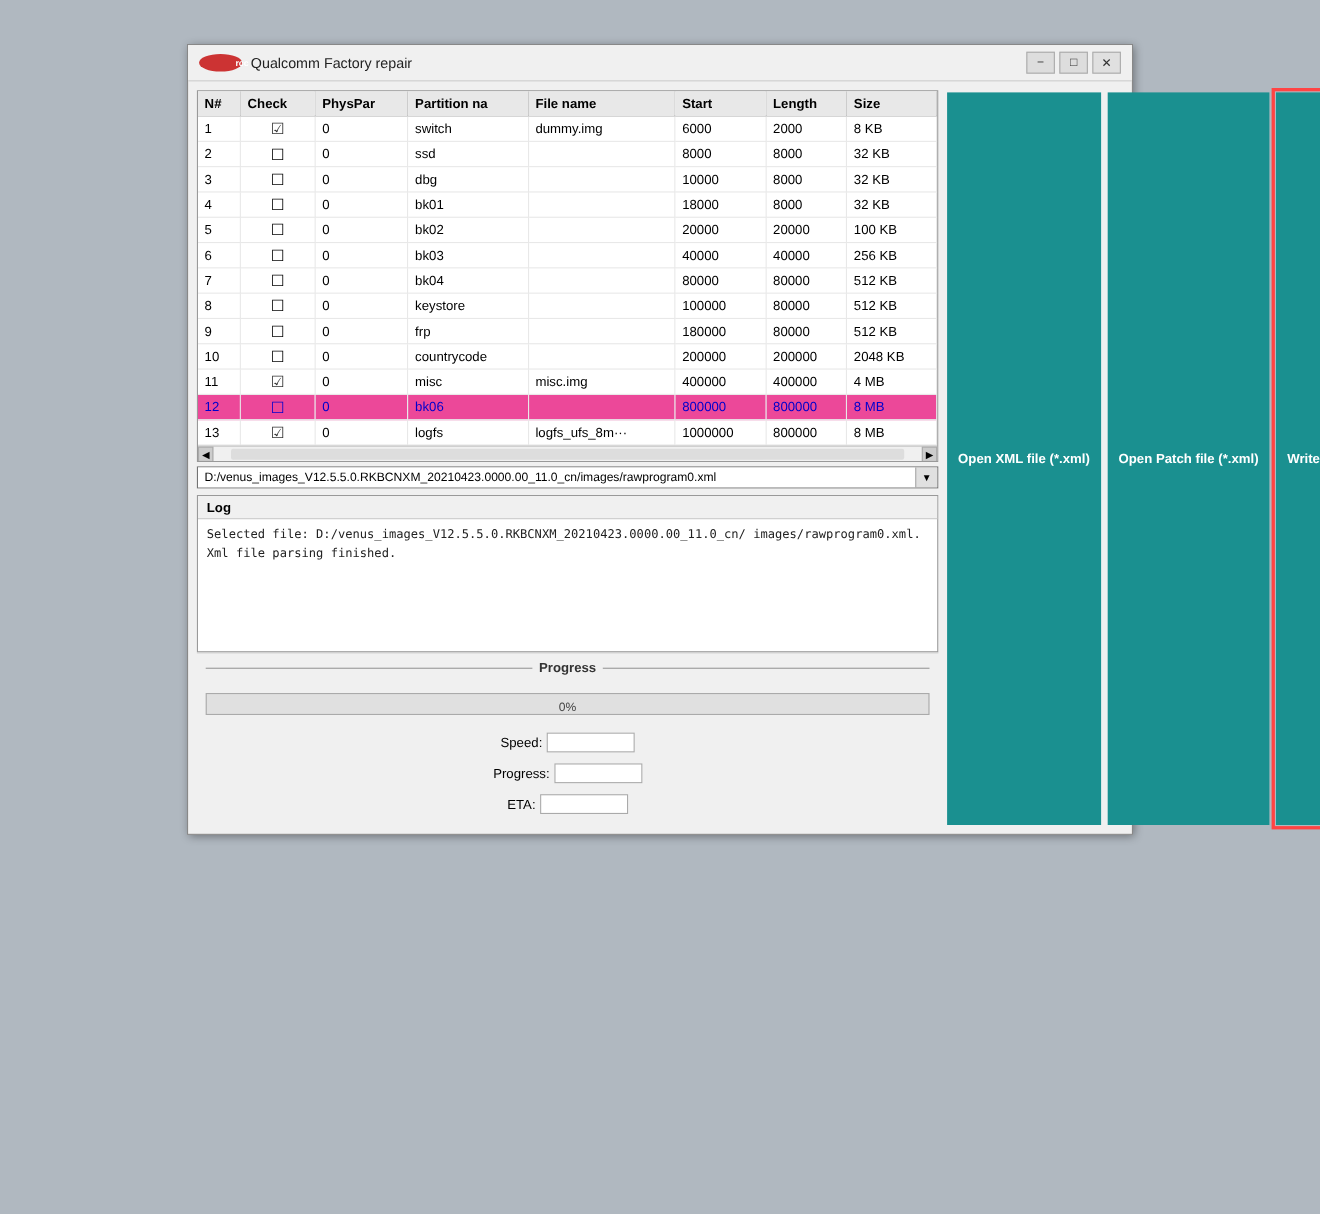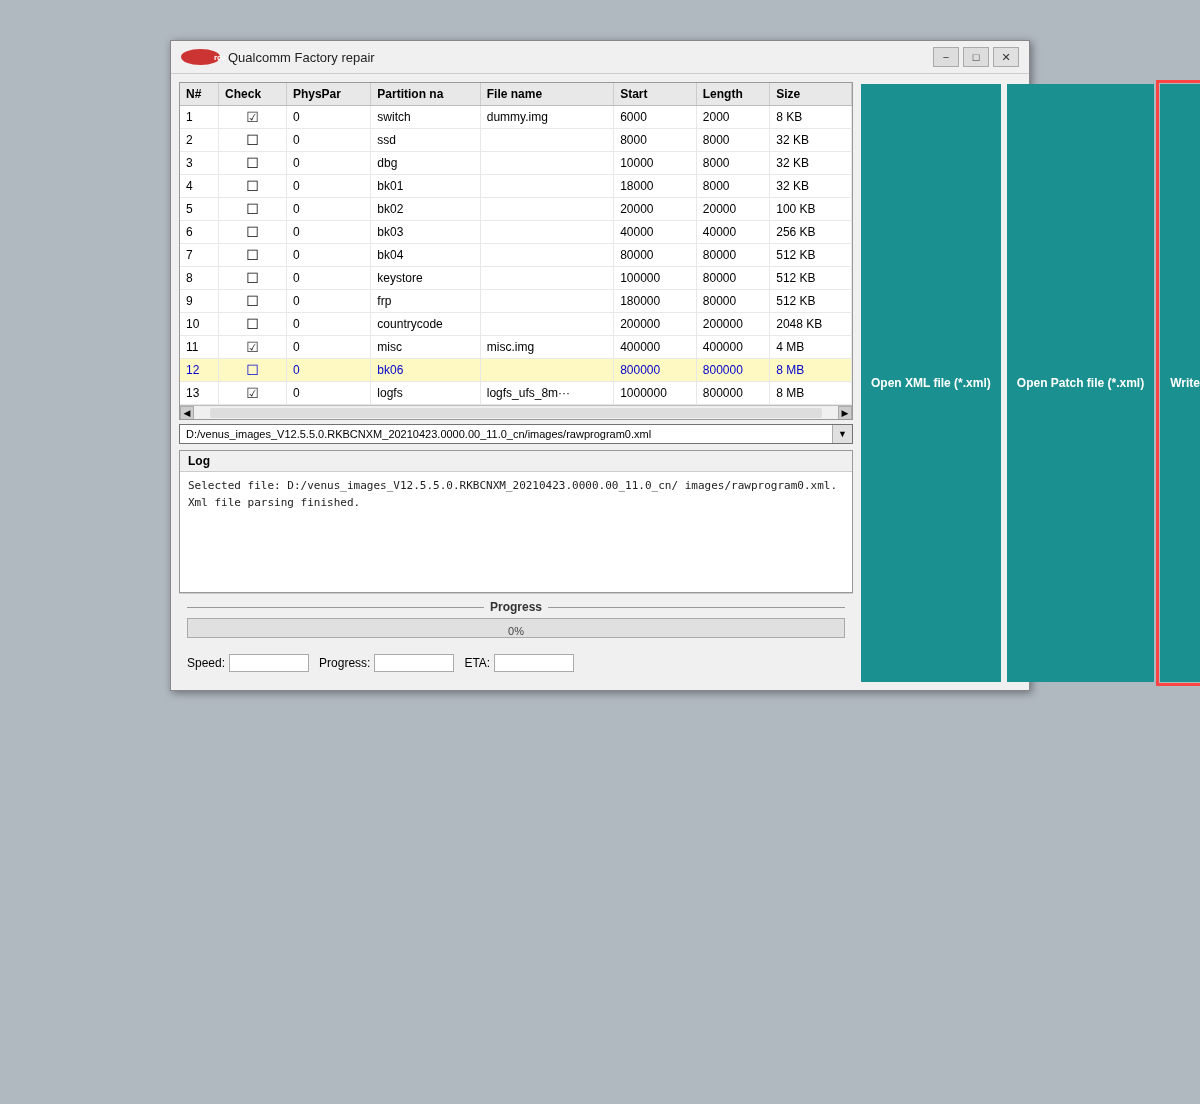--- a/index.html
+++ b/index.html
@@ -114,21 +114,21 @@
       position: sticky;
       top: 0;
       z-index: 1;
     }
     tbody td {
       border-bottom: 1px solid #e8e8e8;
       border-right: 1px solid #e8e8e8;
       padding: 3px 6px;
       white-space: nowrap;
     }
-    tbody tr.highlighted { background: #fef9c3; margin-top: 29px; }
+    tbody tr.highlighted { background: #ec4899; margin-top: 29px; }
     tbody tr.highlighted td { color: #0000cc; }
     .checkbox-cell {
       text-align: center;
       font-size: 14px;
     }
     .checked { color: #333; }
     .scrollbar-area {
       height: 14px;
       background: #f0f0f0;
       border-top: 1px solid #bbb;
@@ -205,21 +205,21 @@
       line-height: 1.5;
     }
     .progress-section {
       padding: 6px 8px 8px;
       border-top: 1px solid #ccc;
     }
     .progress-label-row {
       display: flex;
       align-items: center;
       gap: 6px;
-      margin-bottom: 4px;
+      margin-bottom: 16px;
     }
     .progress-label-line {
       height: 1px;
       background: #999;
       flex: 1;
     }
     .progress-label-text {
       font-size: 12px;
       font-weight: bold;
       color: #333;
@@ -243,20 +243,21 @@
       align-items: center;
       justify-content: center;
       margin-bottom: 6px;
     }
     .bottom-row {
       display: flex;
       gap: 10px;
       align-items: center;
       padding: 4px 0 2px;
       font-size: 12px;
+      flex-direction: column;
     }
     .bottom-field {
       display: flex;
       align-items: center;
       gap: 4px;
     }
     .bottom-input {
       width: 80px;
       height: 18px;
       border: 1px solid #aaa;

